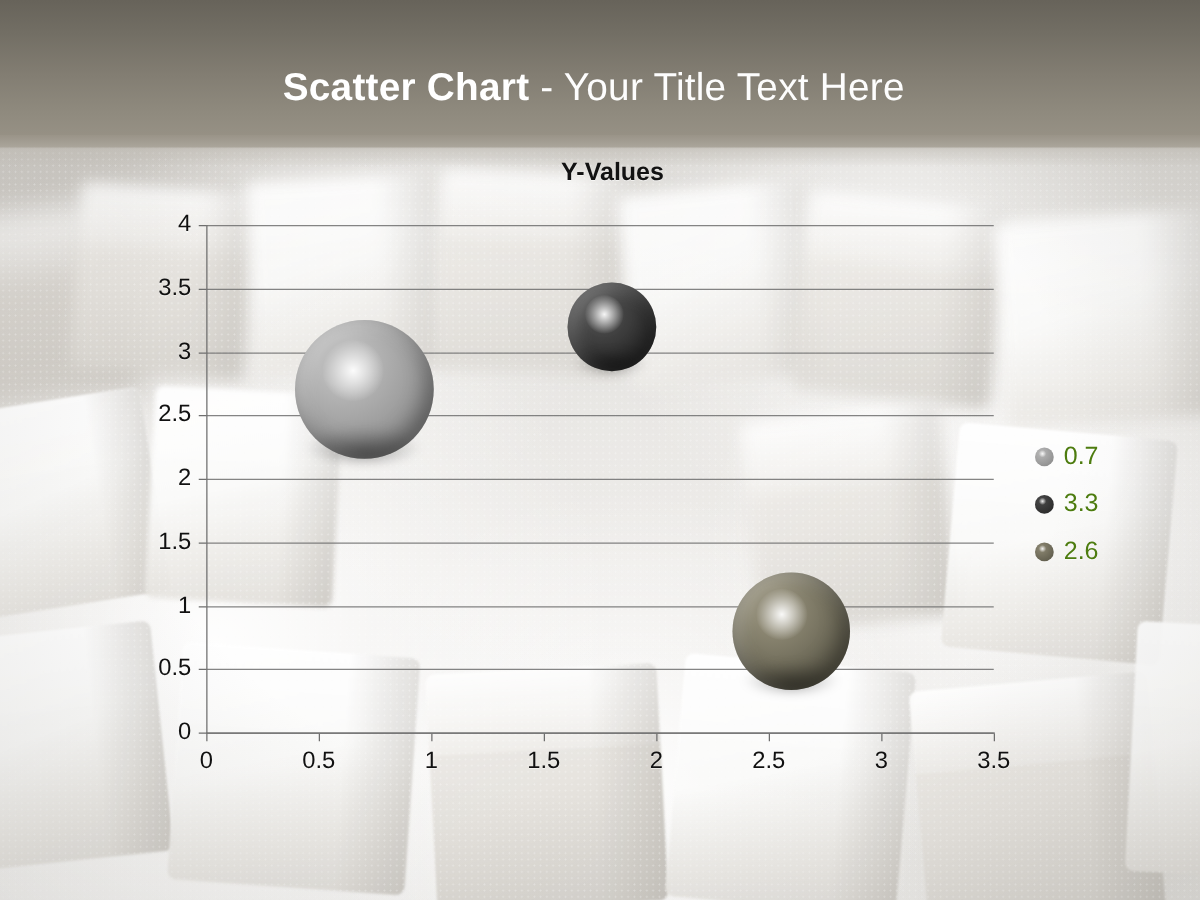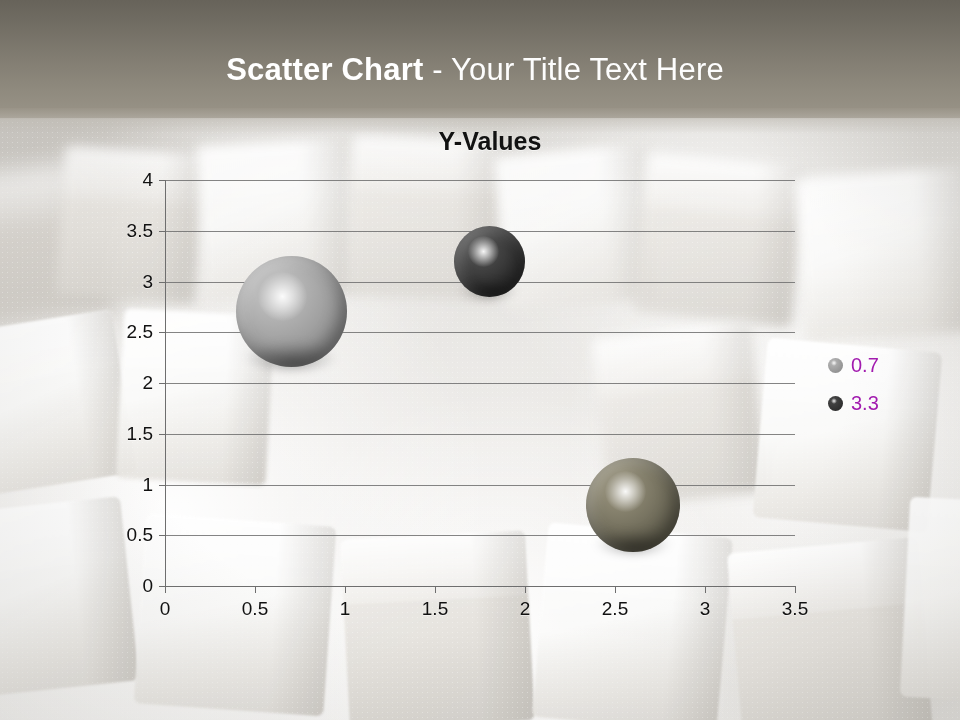--- a/index.html
+++ b/index.html
@@ -87,21 +87,21 @@
     white-space: nowrap;
   }
   .slide-title .strong { font-weight: bold; }
   .slide-title .light  { font-weight: normal; color: #fdfdfd; }
 
   
   #chart { position: absolute; left: 0; top: 0; width: 960px; height: 720px; }
 
   .chart-title {
     position: absolute; left: 330px; top: 127px; width: 320px;
-    text-align: center; font-size: 25px; font-weight: bold; color: #121212;
+    text-align: center; font-size: 20px; font-weight: bold; color: #121212;
     text-shadow: 0 1px 0 rgba(255,255,255,0.55);
   }
 
   .plot {
     position: absolute;
     left: 165px; top: 180px; width: 630px; height: 406px;
   }
   .gridline {
     position: absolute; left: 0; width: 630px; height: 1px;
     background: #6e6e6e; opacity: 0.85;
@@ -152,21 +152,21 @@
   .legend-swatch {
     width: 15px; height: 15px; border-radius: 50%; margin-right: 8px;
     flex: 0 0 auto; position: relative;
   }
   .legend-swatch .lhl {
     position: absolute; left: 20%; top: 16%; width: 42%; height: 42%;
     border-radius: 50%;
     background: radial-gradient(circle, rgba(255,255,255,0.9) 0%, rgba(255,255,255,0) 70%);
   }
   .legend-label {
-    font-size: 20px; color: #a21caf;
+    font-size: 20px; color: #4d7c0f;
     text-shadow: 0 1px 0 rgba(255,255,255,0.55);
   }
 </style>
 </head>
 <body>
 
 <div id="slide">
 
   <div class="photo-bg">
     <div class="cube softer dimmer" style="left:-40px;  top:168px; width:150px; height:150px; transform:rotate(-7deg);">
@@ -311,20 +311,26 @@
             <span class="lhl"></span>
           </span>
           <span class="legend-label">0.7</span>
         </div>
         <div class="legend-row">
           <span class="legend-swatch" style="background: radial-gradient(circle at 34% 30%, rgb(74, 74, 74) 0%, rgb(42, 42, 42) 82%);">
             <span class="lhl"></span>
           </span>
           <span class="legend-label">3.3</span>
         </div>
+        <div class="legend-row">
+          <span class="legend-swatch" style="background: radial-gradient(circle at 34% 30%, rgb(142, 137, 116) 0%, rgb(95, 92, 76) 82%);">
+            <span class="lhl"></span>
+          </span>
+          <span class="legend-label">2.6</span>
+        </div>
       </div>
   <div class="bubble" title="0.7" style="width: 111px; height: 111px; left: 235.5px; top: 256.45px; background: radial-gradient(circle at 34% 30%, rgb(185, 185, 185) 0%, rgb(185, 185, 185) 18%, rgb(142, 142, 142) 74%, rgb(142, 142, 142) 100%); box-shadow: rgba(0, 0, 0, 0.35) -6px -8px 16px inset, rgba(255, 255, 255, 0.25) 6px 6px 14px inset;">
         <span class="shadow-btm"></span>
         <span class="hl" style="left: 20%; top: 14%; width: 44%; height: 44%;"></span>
       </div>
       <div class="bubble" title="1.8" style="width: 71px; height: 71px; left: 453.5px; top: 225.7px; background: radial-gradient(circle at 34% 30%, rgb(74, 74, 74) 0%, rgb(74, 74, 74) 18%, rgb(42, 42, 42) 74%, rgb(42, 42, 42) 100%); box-shadow: rgba(0, 0, 0, 0.35) -6px -8px 16px inset, rgba(255, 255, 255, 0.25) 6px 6px 14px inset;">
         <span class="shadow-btm"></span>
         <span class="hl" style="left: 20%; top: 14%; width: 44%; height: 44%;"></span>
       </div>
       <div class="bubble" title="2.6" style="width: 94px; height: 94px; left: 586px; top: 457.8px; background: radial-gradient(circle at 34% 30%, rgb(142, 137, 116) 0%, rgb(142, 137, 116) 18%, rgb(95, 92, 76) 74%, rgb(95, 92, 76) 100%); box-shadow: rgba(0, 0, 0, 0.35) -6px -8px 16px inset, rgba(255, 255, 255, 0.25) 6px 6px 14px inset;">

